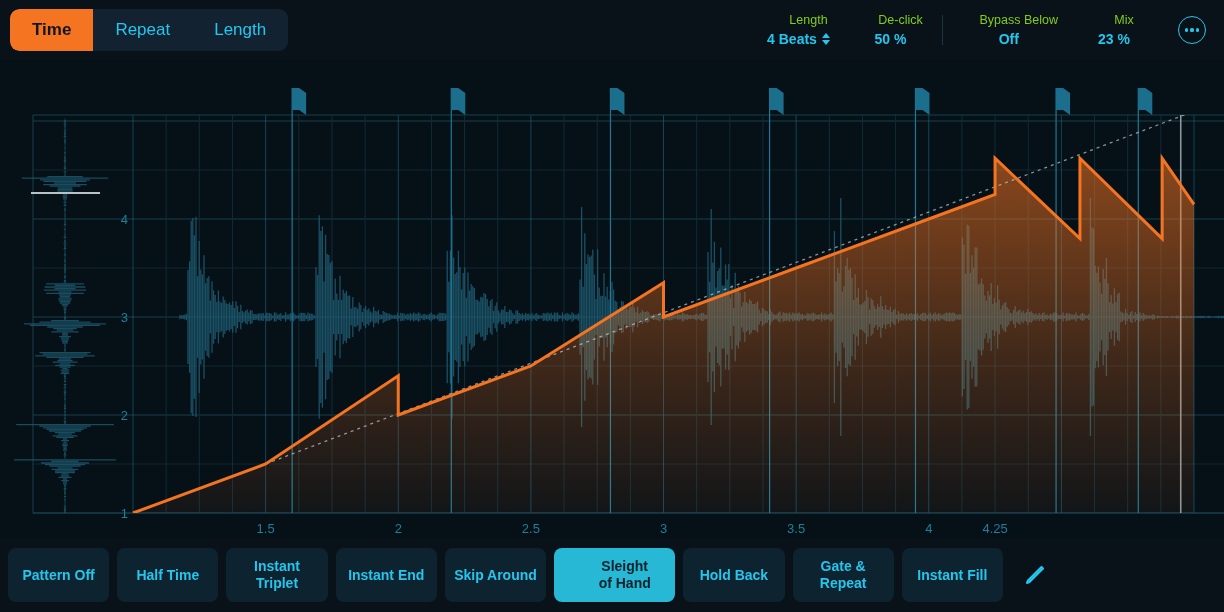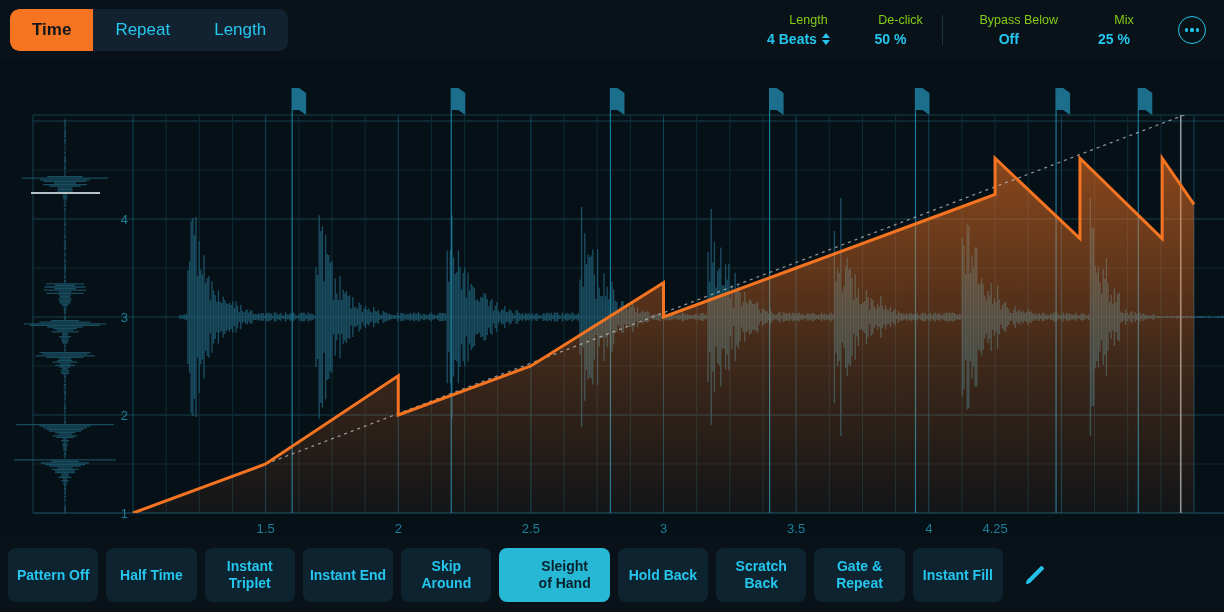--- a/index.html
+++ b/index.html
@@ -104,21 +104,21 @@
         <div class="param-label">De-click</div>
         <div class="param-value">50 %</div>
       </div>
       <div class="vdiv"></div>
       <div class="param">
         <div class="param-label">Bypass Below</div>
         <div class="param-value">Off</div>
       </div>
       <div class="param">
         <div class="param-label">Mix</div>
-        <div class="param-value">25 %</div>
+        <div class="param-value">23 %</div>
       </div>
       <div class="more-btn">
         <i></i>
         <i></i>
         <i></i>
       </div>
     </div>
   </div>
 
   <div class="graph-wrap">
@@ -230,21 +230,20 @@
   </div>
 
   <div class="presets">
     <div class="preset">Pattern Off</div>
     <div class="preset">Half Time</div>
     <div class="preset">Instant<br>Triplet</div>
     <div class="preset">Instant End</div>
     <div class="preset">Skip Around</div>
     <div class="preset selected">Sleight<br>of Hand</div>
     <div class="preset">Hold Back</div>
-    <div class="preset">Scratch<br>Back</div>
     <div class="preset">Gate &amp;<br>Repeat</div>
     <div class="preset">Instant Fill</div>
     <div class="edit-btn">
       <svg width="26" height="26" viewBox="0 0 26 26">
         <path d="M5 21 L7.5 20 L21 6.5 L19.5 5 L6 18.5 Z" fill="none" stroke="#25c6ee" stroke-width="2.1" stroke-linejoin="round"></path>
       </svg>
     </div>
   </div>
 </div>
 

